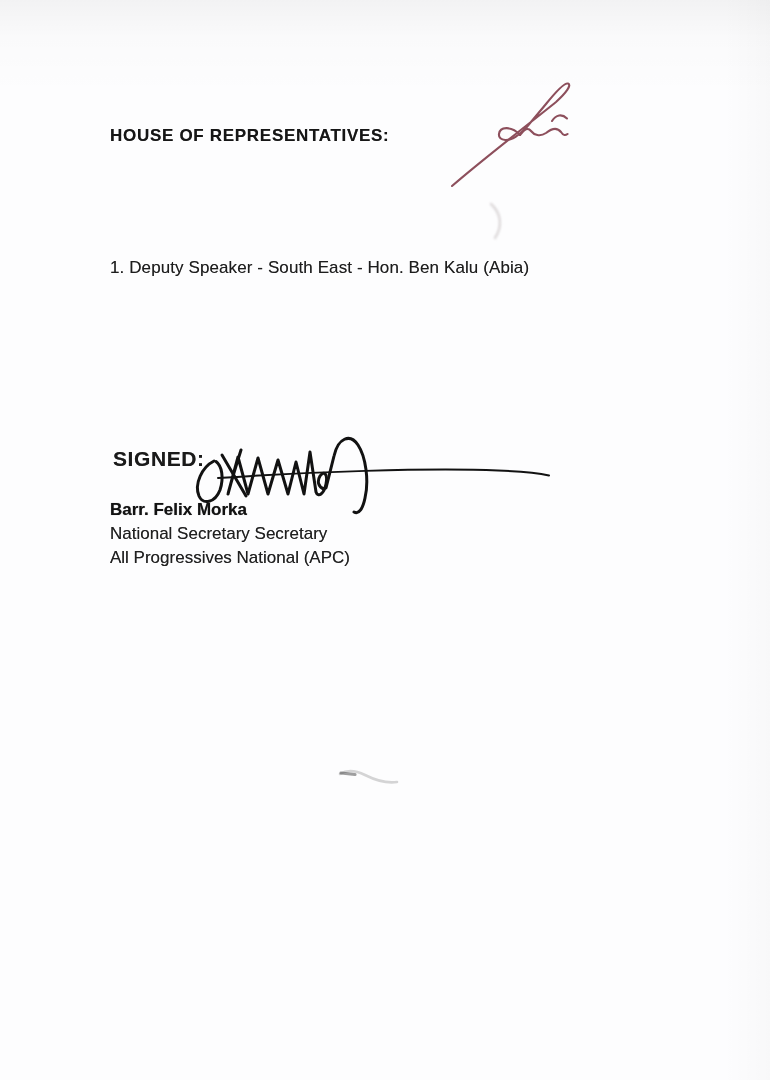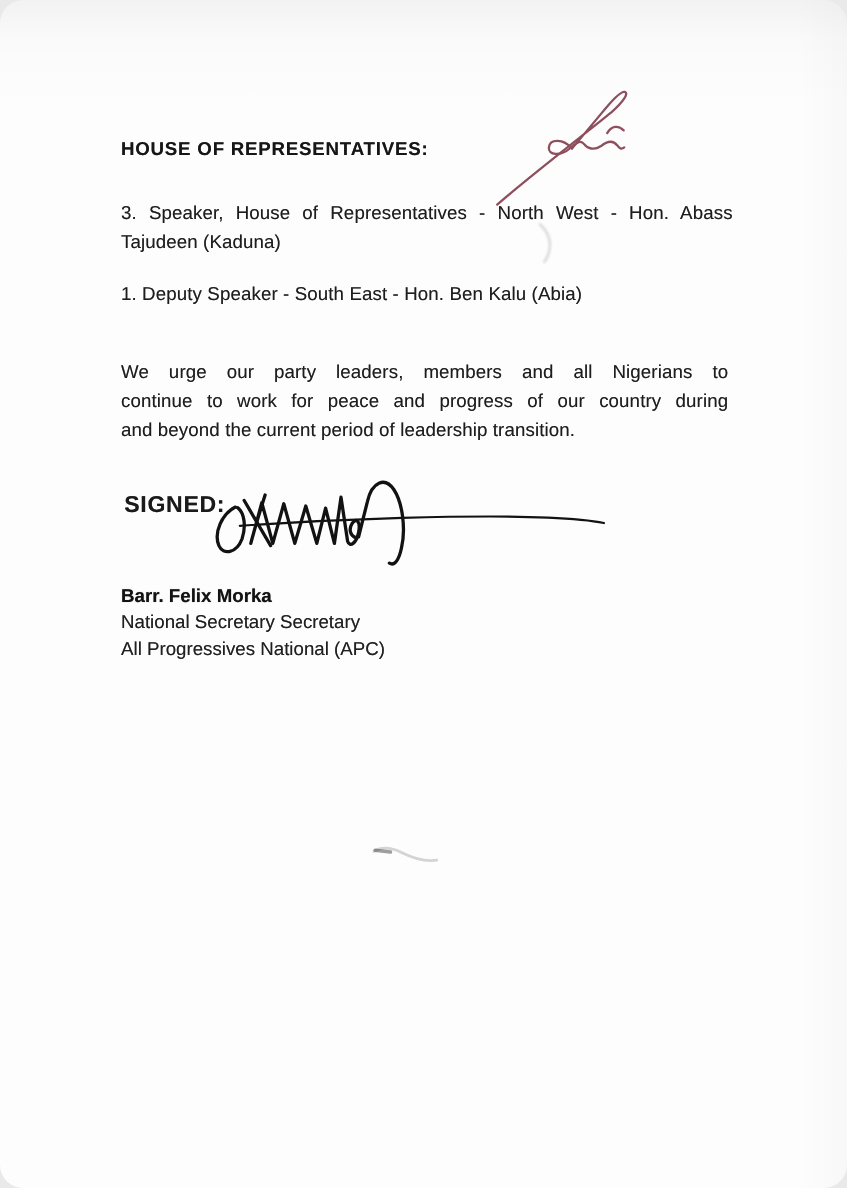--- a/index.html
+++ b/index.html
@@ -11,21 +11,20 @@
   .page {
     position: relative;
     width: 770px;
     height: 1080px;
     overflow: hidden;
     background:
       linear-gradient(180deg, rgba(0,0,0,0.045) 0px, rgba(0,0,0,0.012) 38px, rgba(0,0,0,0) 95px),
       linear-gradient(90deg, rgba(0,0,0,0) 94%, rgba(0,0,0,0.018) 100%),
       #fdfdfe;
     color: #1d1d1d;
-    border-radius: 21px;
   }
   .abs { position: absolute; }
   .section-heading {
     left: 110px; top: 126px;
     font-size: 17px;
     font-weight: 700;
     letter-spacing: 0.7px;
     color: #161616;
     text-shadow: 0 0 0.6px rgba(0,0,0,0.55);
   }
@@ -45,21 +44,21 @@
     text-justify: inter-word;
   }
   .signed-label {
     left: 113px; top: 447px;
     font-size: 21px;
     font-weight: 700;
     letter-spacing: 0.6px;
     color: #1a1a1a;
     text-shadow: 0 0 0.5px rgba(0,0,0,0.5);
   }
-  .signatory-block { left: 110px; top: 498px; margin-top: 32px; }
+  .signatory-block { left: 110px; top: 498px; }
   .signatory-block .line { font-size: 17px; line-height: 24px; }
   .signatory-name { font-weight: 700; color: #121212; text-shadow: 0 0 0.7px rgba(0,0,0,0.6); }
   .signatory-title, .signatory-org { color: #202020; text-shadow: 0 0 0.6px rgba(0,0,0,0.5); }
   .initials-svg { left: 438px; top: 78px; width: 150px; height: 115px; }
   .signature-svg { left: 188px; top: 426px; width: 380px; height: 100px; }
   .smudge-svg { left: 330px; top: 762px; width: 78px; height: 32px; filter: blur(0.7px); }
   .ghost-svg { left: 482px; top: 200px; width: 28px; height: 42px; filter: blur(0.8px); }
   svg { display: block; }
 </style>
 </head>
@@ -74,34 +73,25 @@
       <path d="M 114 43 C 118 36.5 124 35.5 129 40.5"></path>
     </g>
   </svg>
 
   <svg class="abs ghost-svg" viewBox="0 0 28 42" aria-hidden="true">
     <path d="M 9 4 C 19 13 21 26 13 38" fill="none" stroke="#c2bbbd" stroke-width="2.4" stroke-linecap="round" opacity="0.55"></path>
   </svg>
 
   <div class="abs section-heading">HOUSE OF REPRESENTATIVES:</div>
 
-  <div class="abs bodytext list-item-3">
-    <div class="jline">3. Speaker, House of Representatives - North West - Hon. Abass</div>
-    <div>Tajudeen (Kaduna)</div>
-  </div>
 
   <div class="abs bodytext list-item-4">
     <div>1. Deputy Speaker - South East - Hon. Ben Kalu (Abia)</div>
   </div>
 
-  <div class="abs bodytext closing-paragraph">
-    <div class="jline">We urge our party leaders, members and all Nigerians to</div>
-    <div class="jline">continue to work for peace and progress of our country during</div>
-    <div>and beyond the current period of leadership transition.</div>
-  </div>
 
   <div class="abs signed-label">SIGNED:</div>
 
   <svg class="abs signature-svg" viewBox="0 0 380 100" aria-hidden="true">
     <g fill="none" stroke="#121212" stroke-linecap="round" stroke-linejoin="round">
       <path stroke-width="3" d="M 26 35 C 14 41 6 58 11 70 C 15 79 27 77 32 64 C 36 52 34 40 28 35.5"></path>
       <path stroke-width="3" d="M 34 29 L 58 70"></path>
       <path stroke-width="3" d="M 53 24 C 48 40 43 56 40 68 L 50 31 L 60 68 L 70 32 L 80 68 L 90 34 L 100 68 L 108 36 L 116 68 L 122 26 L 128 66 C 130 72 136 68 138 58 C 140 48 136 44 132 50 C 129 55 130 61 136 63"></path>
       <path stroke-width="3" d="M 138 62 L 146 30 C 150 12 162 7 170 19 C 178 31 181 55 177 72 C 175 82 171 89 166 86"></path>
       <path stroke-width="2" d="M 30 52 C 120 46 240 41.5 310 44.5 C 335 45.5 352 47.5 361 49.5"></path>

